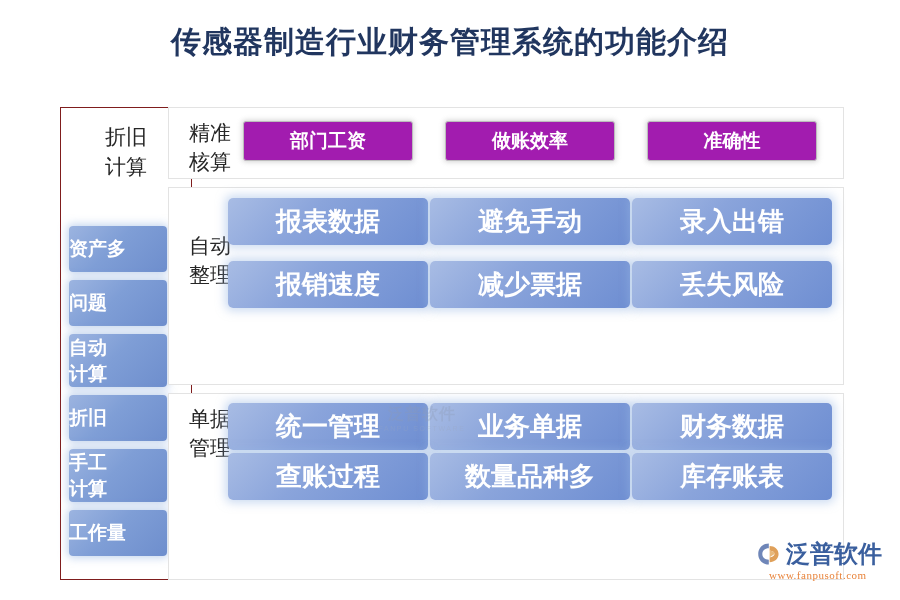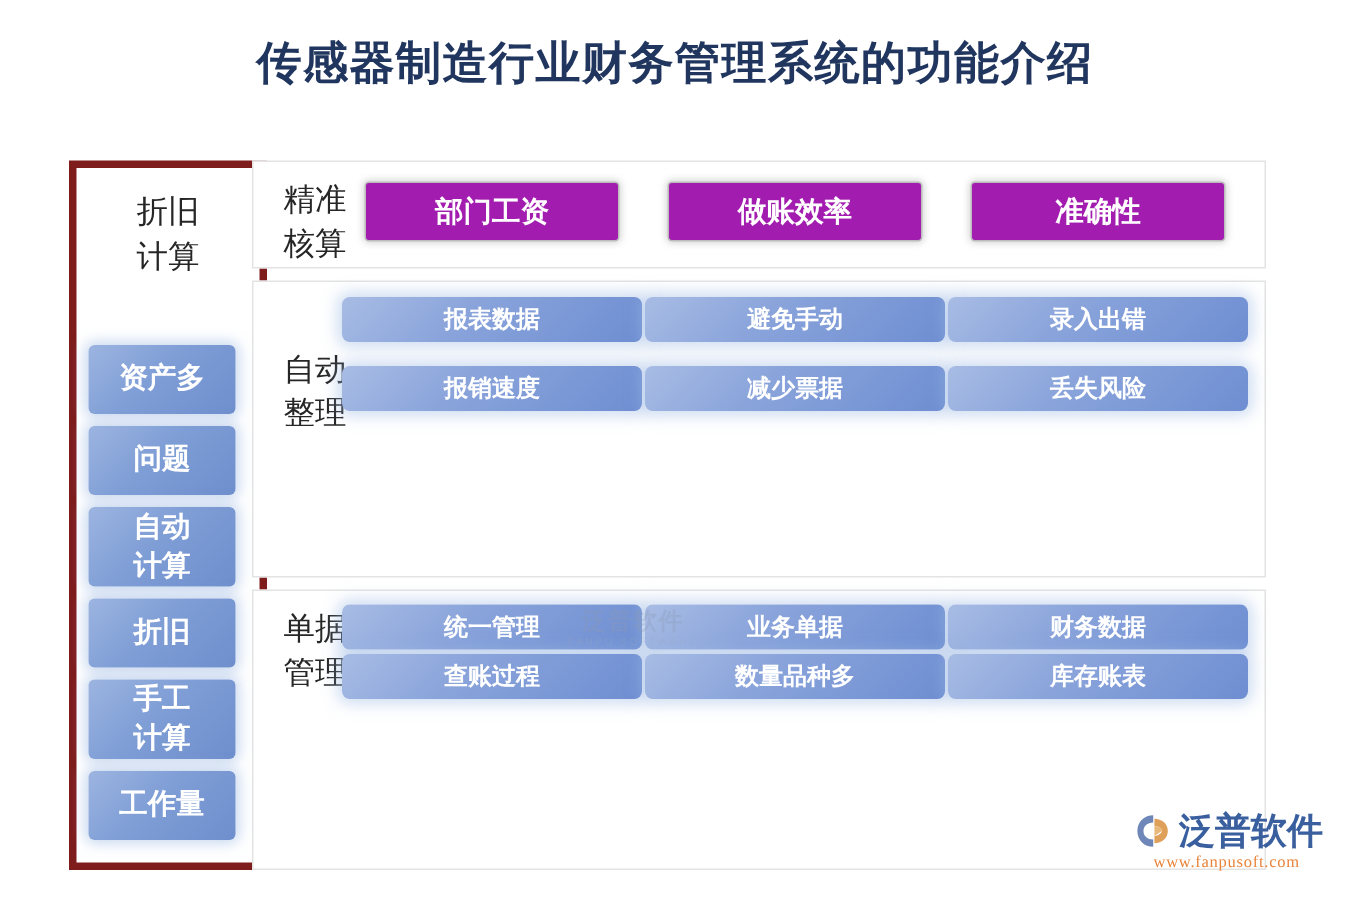--- a/index.html
+++ b/index.html
@@ -25,25 +25,25 @@
     font-size: 30px;
     font-weight: bold;
     color: #21365f;
     letter-spacing: 1px;
     font-family: "Liberation Serif", "DejaVu Serif", serif;
   }
 
   
   .sidebar {
     position: absolute;
-    left: 46px;
+    left: 60px;
     top: 107px;
     width: 132px;
     height: 473px;
-    border: 5px solid #7f1d1d;
+    border: 1px solid #7f1d1d;
     background: #ffffff;
     box-sizing: border-box;
   }
   .sidebar-title {
     position: absolute;
     top: 14px;
     left: 0;
     width: 100%;
     text-align: center;
     font-size: 21px;
@@ -58,21 +58,20 @@
     left: 8px;
     width: 98px;
   }
   .side-btn {
     width: 98px;
     margin-bottom: 8px;
     border-radius: 4px;
     color: #ffffff;
     font-size: 19px;
     font-weight: bold;
-    text-align: center;
     background: linear-gradient(135deg, #9cb4e0 0%, #7f9ed6 45%, #6e8ecd 100%);
     box-shadow: 0 0 9px 2px rgba(150,180,225,0.55);
     font-family: "Liberation Serif", "DejaVu Serif", serif;
     box-sizing: border-box;
     display: flex;
     align-items: center;
     justify-content: center;
     line-height: 26px;
   }
   .side-btn.h1 { height: 46px; }
@@ -140,24 +139,24 @@
     display: flex;
     align-items: center;
     justify-content: center;
     box-shadow: 0 0 5px 1px rgba(160,160,160,0.45);
     font-family: "Liberation Serif", "DejaVu Serif", serif;
     box-sizing: border-box;
   }
 
   .blue-btn {
     width: 200px;
-    height: 30px;
+    height: 47px;
     border-radius: 5px;
     color: #ffffff;
-    font-size: 16px;
+    font-size: 26px;
     font-weight: bold;
     display: flex;
     align-items: center;
     justify-content: center;
     background: linear-gradient(135deg, #a8bce4 0%, #8aa4db 40%, #6e8ed2 100%);
     box-shadow: 0 0 10px 3px rgba(155,185,230,0.5);
     font-family: "Liberation Serif", "DejaVu Serif", serif;
     box-sizing: border-box;
   }
 

